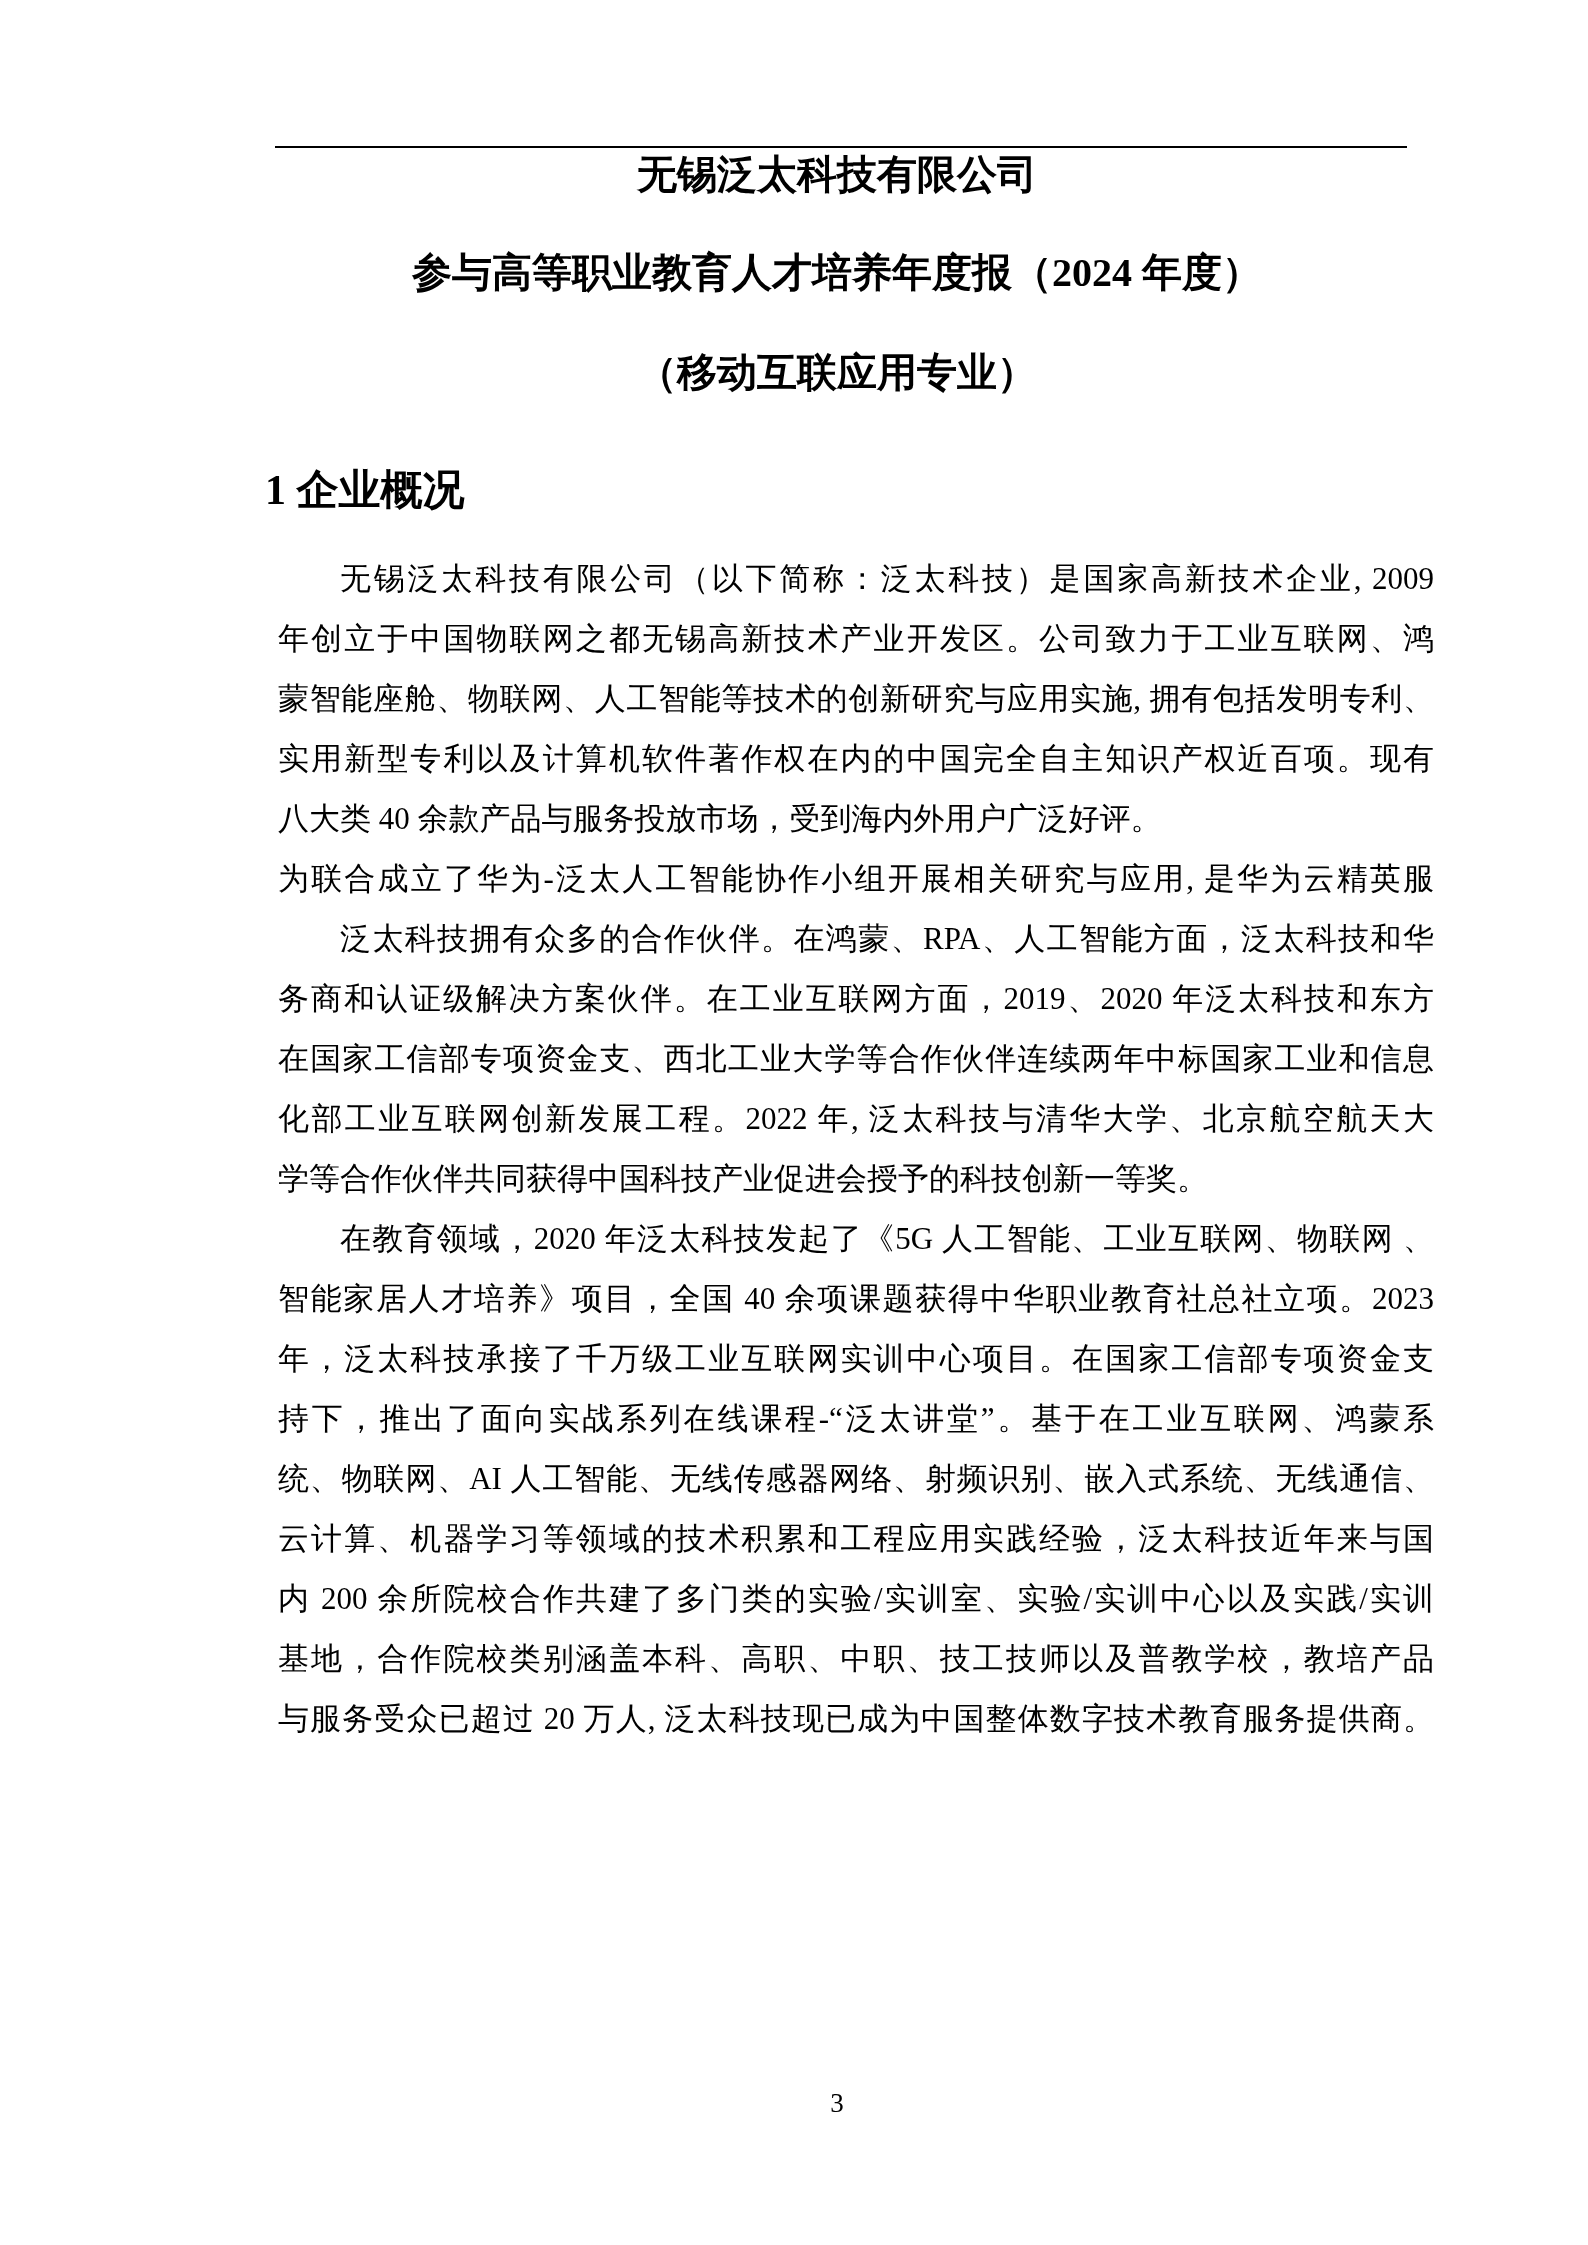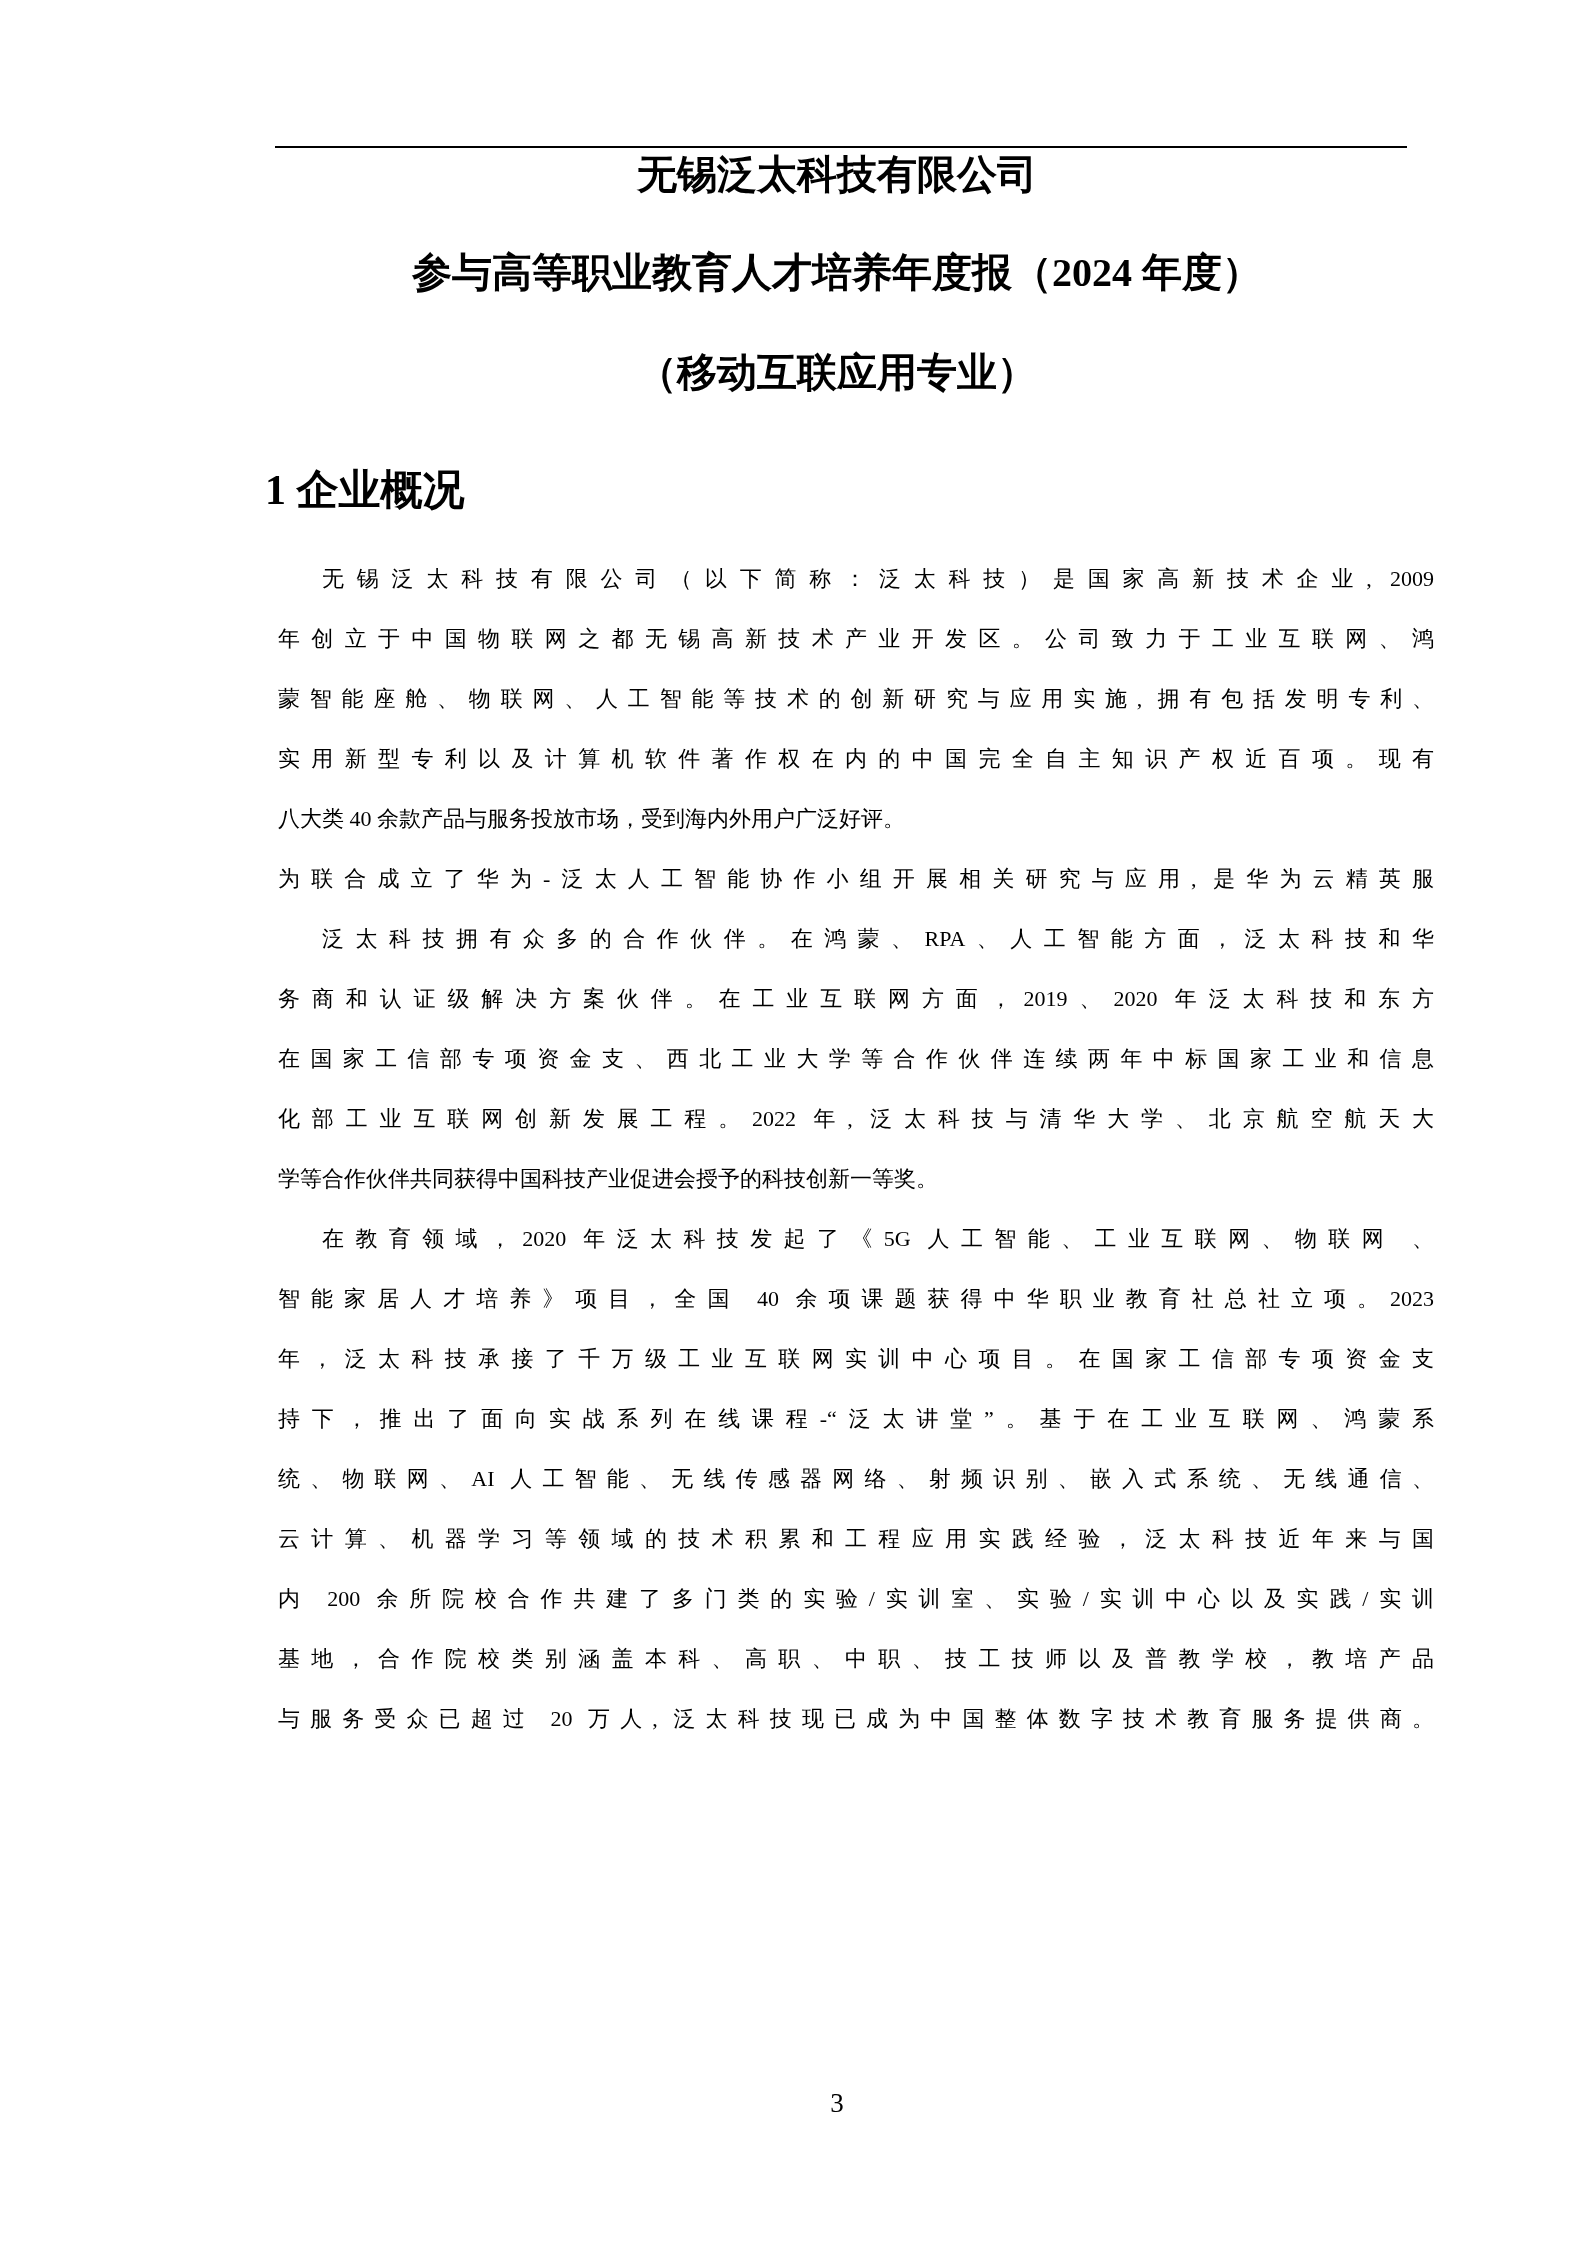--- a/index.html
+++ b/index.html
@@ -40,21 +40,21 @@
     left: 222px;
     font-size: 42px;
     font-weight: bold;
     line-height: 52px;
   }
   .body-text {
     position: absolute;
     top: 549px;
     left: 235px;
     width: 1156px;
-    font-size: 22px;
+    font-size: 31px;
   }
   .line {
     line-height: 60px;
     text-align: justify;
     text-align-last: justify;
   }
   .line.first { text-indent: 2em; }
   .line.endshort { text-align-last: left; }
   .page-number {
     position: absolute;

